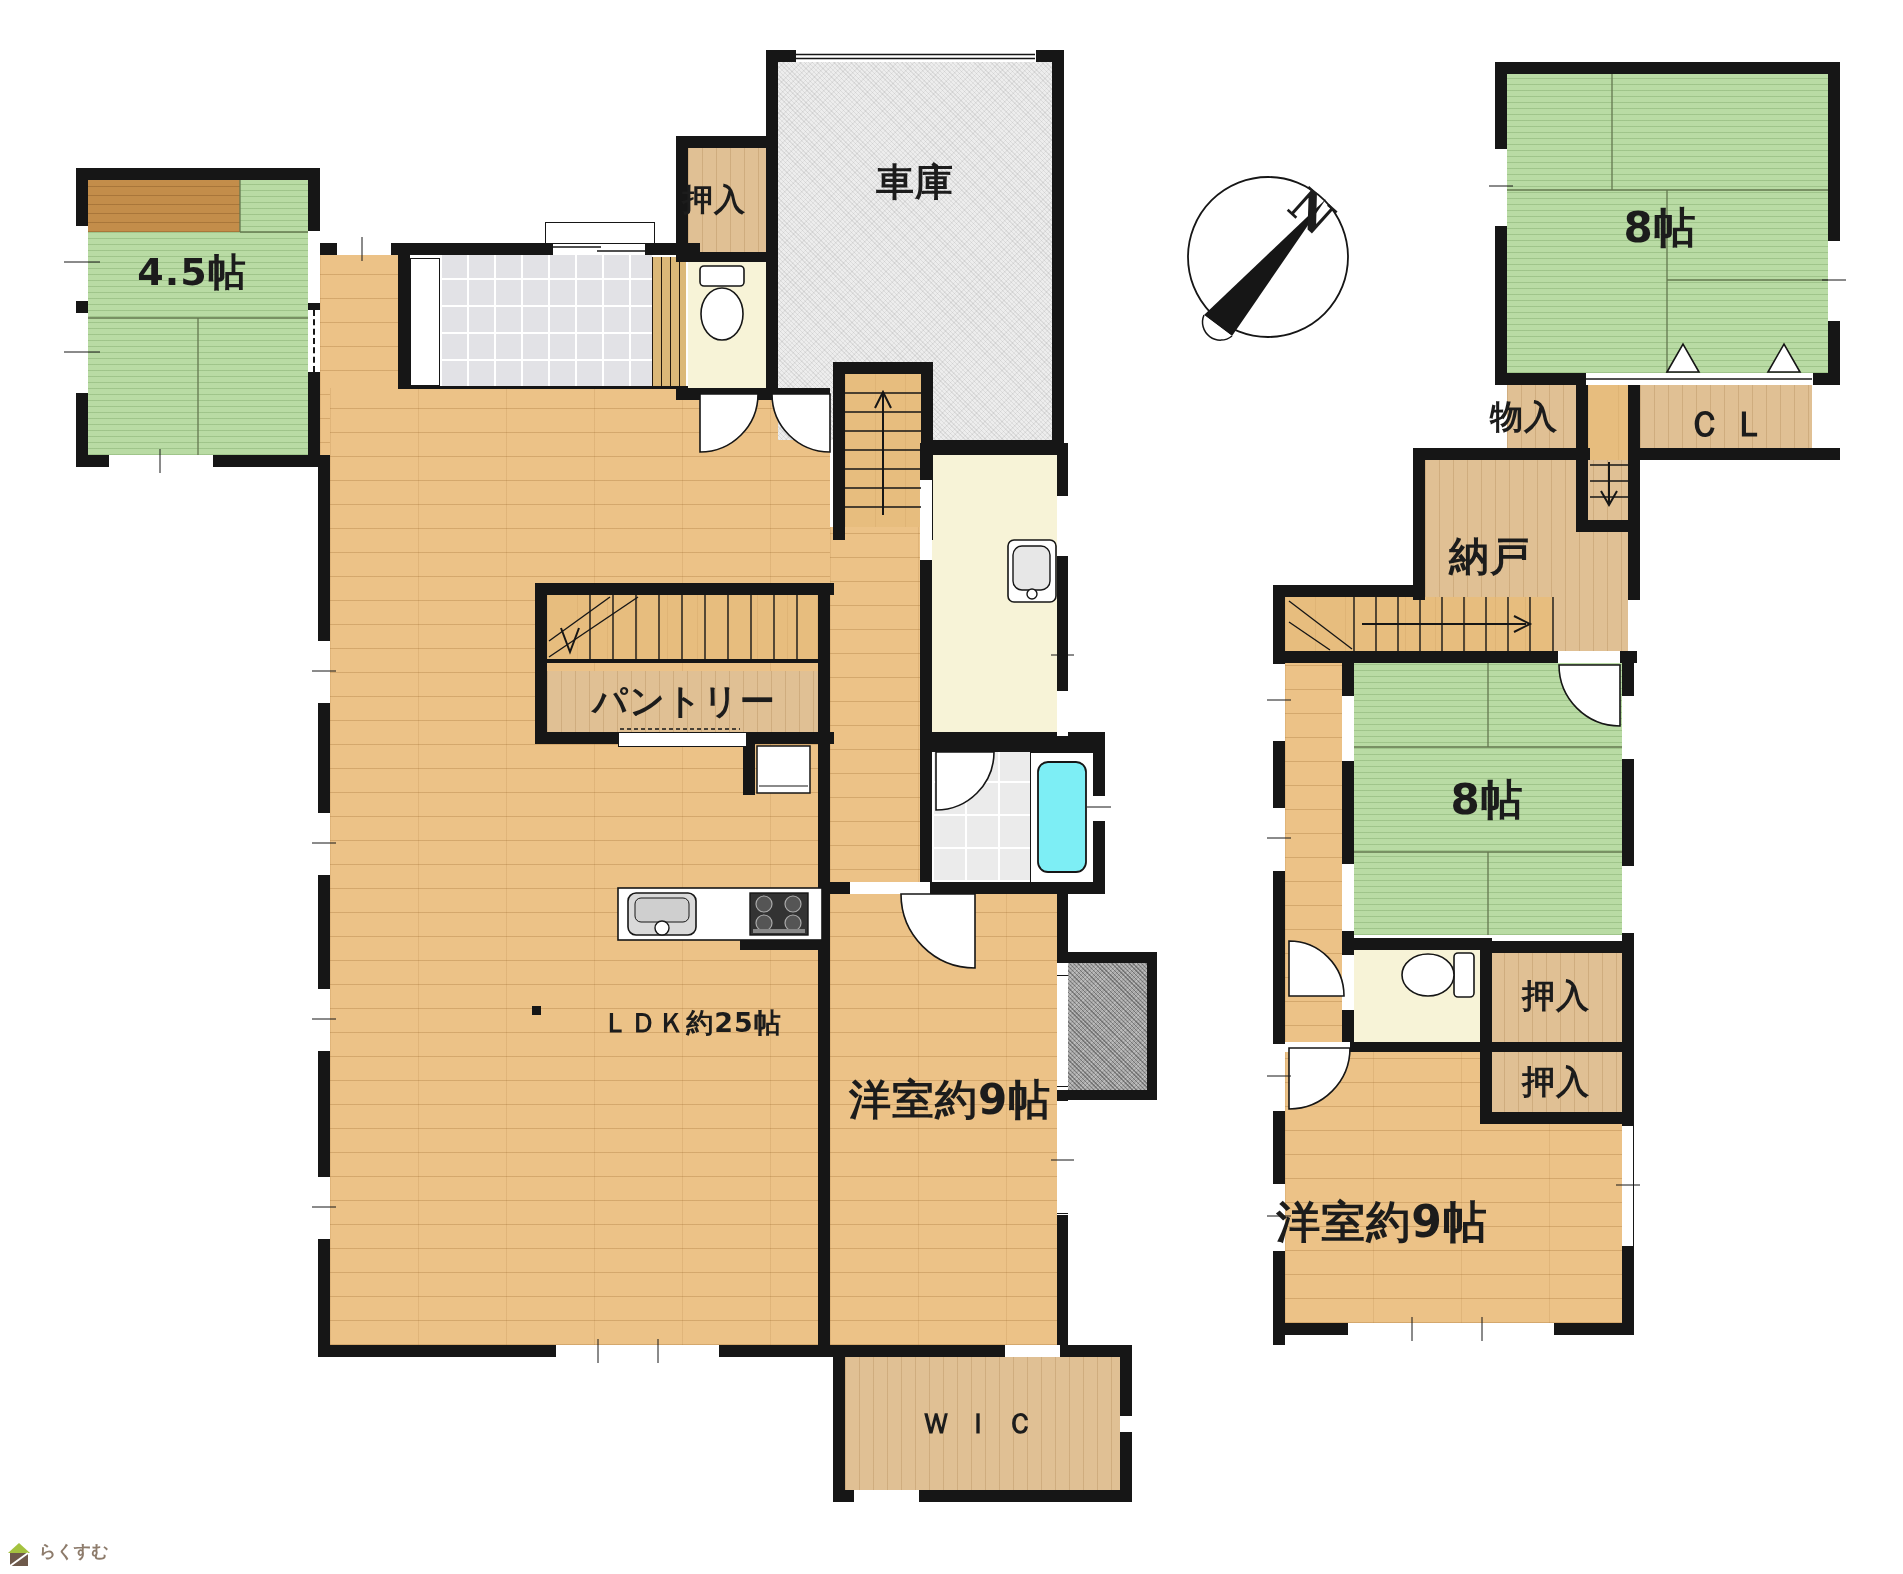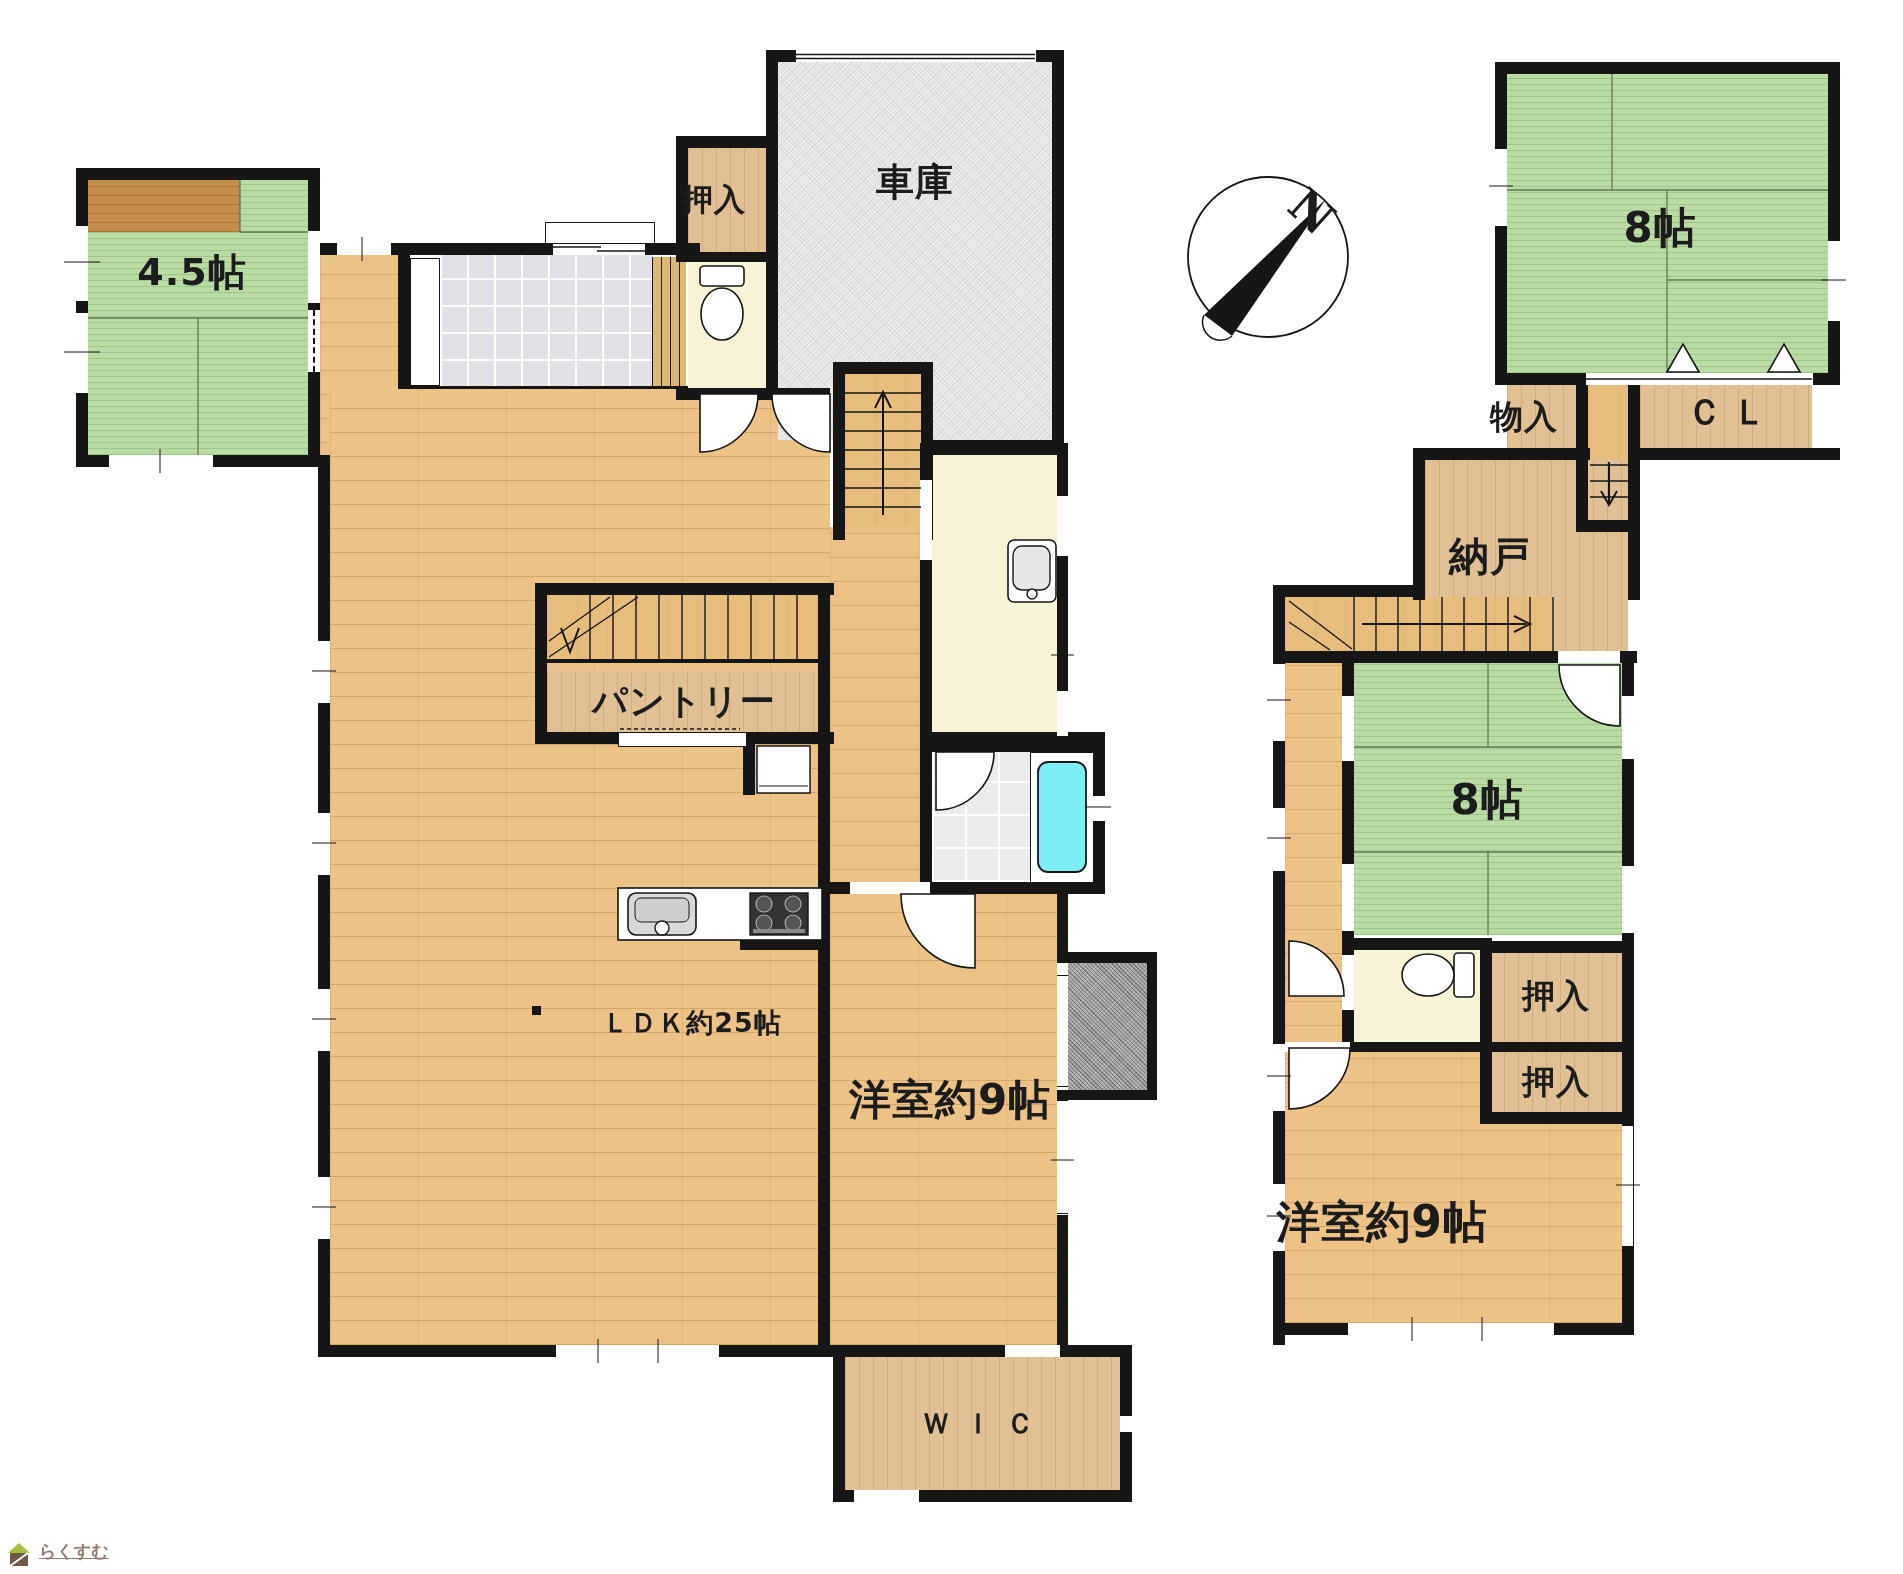--- a/index.html
+++ b/index.html
@@ -36,21 +36,21 @@
   .win{position:absolute;background:#fff;}
   .win-v{border-top:1.5px solid #161616;border-bottom:1.5px solid #161616;}
   .win-h{border-left:1.5px solid #161616;border-right:1.5px solid #161616;}
   .gap{position:absolute;background:#fff;}
   .dash-v{position:absolute;width:0;border-left:2px dashed #161616;}
   .lbl{position:absolute;transform:translate(-50%,-50%);color:#1c1c1c;font-weight:600;
        white-space:nowrap;letter-spacing:1px;}
   .outline{position:absolute;border:1.5px solid #161616;background:#fff;}
   svg.ovl{position:absolute;left:0;top:0;pointer-events:none;}
   #logo{position:absolute;left:8px;top:1540px;display:flex;align-items:flex-start;gap:5px;
-        color:#8d7b6b;font-size:17px;font-weight:600;text-decoration:underline;}
+        color:#8d7b6b;font-size:17px;font-weight:600;}
 </style>
 </head>
 <body>
 
 <div id="plan">
 
   <div class="room fill-tatami" style="left:88px;top:180px;width:220px;height:275px;"></div>
   <div class="room fill-wooddark" style="left:88px;top:180px;width:152px;height:52px;"></div>
   <div class="room fill-wood" style="left:320px;top:255px;width:78px;height:212px;"></div>
   <div class="room fill-wood" style="left:330px;top:388px;width:500px;height:957px;"></div>
@@ -372,21 +372,21 @@
   <div class="lbl" style="left:192px;top:272px;font-size:38px;">4.5帖</div>
   <div class="lbl" style="left:714px;top:200px;font-size:31px;">押入</div>
   <div class="lbl" style="left:915px;top:182px;font-size:38px;">車庫</div>
   <div class="lbl" style="left:684px;top:701px;font-size:35px;">パントリー</div>
   <div class="lbl" style="left:692px;top:1015px;font-size:27px;margin-top:8px;">ＬＤＫ約25帖</div>
   <div style="position:absolute;left:532px;top:1006px;width:9px;height:9px;background:#161616;"></div>
   <div class="lbl" style="left:950px;top:1100px;font-size:42px;">洋室約9帖</div>
   <div class="lbl" style="left:985px;top:1424px;font-size:28px;letter-spacing:14px;">ＷＩＣ</div>
   <div class="lbl" style="left:1660px;top:228px;font-size:42px;">8帖</div>
   <div class="lbl" style="left:1524px;top:417px;font-size:33px;">物入</div>
-  <div class="lbl" style="left:1732px;top:412px;font-size:35px;letter-spacing:10px;font-family:Liberation Mono, monospace;">ＣＬ</div>
+  <div class="lbl" style="left:1732px;top:424px;font-size:35px;letter-spacing:10px;font-family:Liberation Mono, monospace;">ＣＬ</div>
   <div class="lbl" style="left:1490px;top:556px;font-size:40px;">納戸</div>
   <div class="lbl" style="left:1487px;top:800px;font-size:42px;">8帖</div>
   <div class="lbl" style="left:1556px;top:996px;font-size:33px;">押入</div>
   <div class="lbl" style="left:1556px;top:1082px;font-size:33px;">押入</div>
   <div class="lbl" style="left:1382px;top:1222px;font-size:44px;">洋室約9帖</div>
   <div class="lbl" style="left:1312px;top:212px;font-size:46px;font-family:'DejaVu Serif','Liberation Serif',serif;font-weight:700;transform:translate(-50%,-50%) rotate(42deg);">N</div>
 
   <div id="logo">
     <span style="width:26px;display:inline-block;"></span>
     <span>らくすむ</span>

